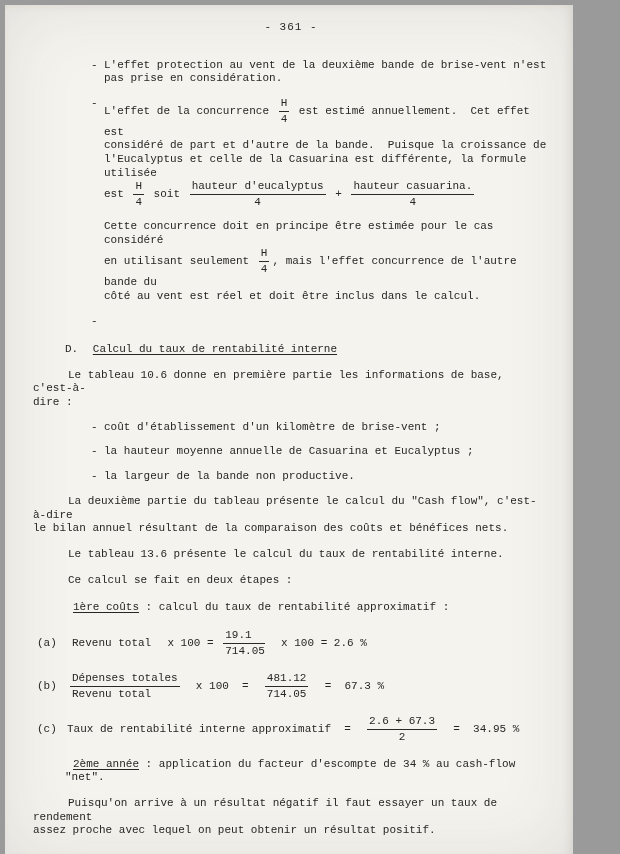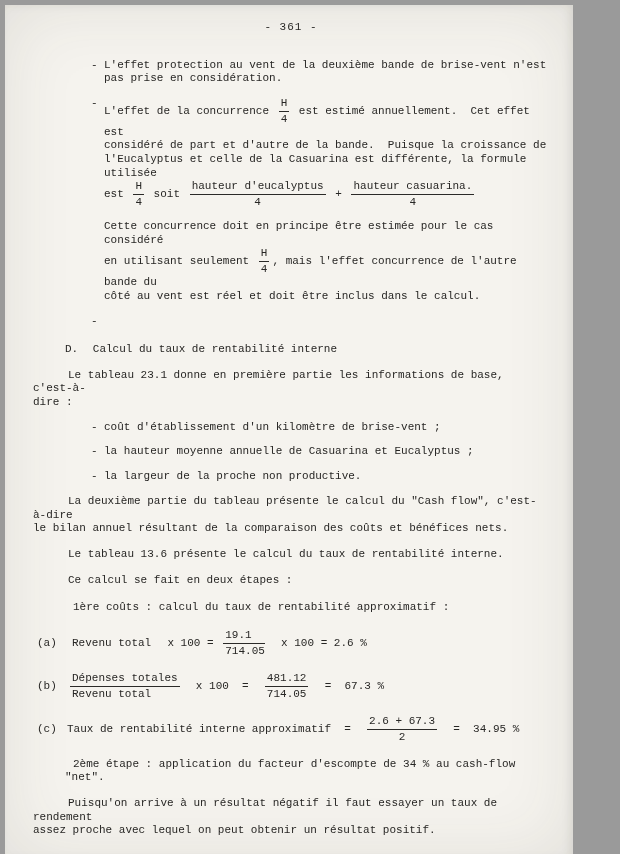--- a/index.html
+++ b/index.html
@@ -25,21 +25,21 @@
   .bullet { display: flex; margin-top: 11px; }
   .bullet .dash { width: 13px; flex: none; }
   .bullet-cont { margin: 11px 0 0 13px; }
   .bullet-list-inner { margin-left: 58px; }
   .section-heading { margin: 15px 0 0 32px; }
   .para { margin-top: 12px; text-indent: 35px; }
   .etape { margin: 14px 0 0 32px; }
   .formula { margin: 14px 0 0 4px; display: flex; align-items: center; }
   .formula .label { width: 30px; flex: none; }
   .formula .expr { flex: 1; }
-  .u { text-underline-offset: 2px; padding-left: 8px; }
+  .u { text-decoration: underline; text-underline-offset: 2px; padding-left: 8px; }
   .frac {
     display: inline-block;
     vertical-align: middle;
     text-align: center;
     margin: 0 3px;
     line-height: 13px;
   }
   .frac .num { display: block; border-bottom: 1px solid #2b2a28; padding: 0 2px 1px 2px; }
   .frac .den { display: block; padding-top: 1px; }
   .frac.left { text-align: left; }
@@ -74,35 +74,35 @@
 
     <div class="bullet">
       <span class="dash">-</span>
     </div>
 
   </div>
 
   <div class="section-heading pre">D. <span class="u">Calcul du taux de rentabilité interne</span></div>
 
 
-  <div class="para pre">Le tableau 23.1 donne en première partie les informations de base, c'est-à-
+  <div class="para pre">Le tableau 10.6 donne en première partie les informations de base, c'est-à-
 dire :</div>
 
   <div class="bullet-list-inner">
     <div class="bullet">
       <span class="dash">-</span>
       <div class="pre">coût d'établissement d'un kilomètre de brise-vent ;</div>
     </div>
     <div class="bullet">
       <span class="dash">-</span>
       <div class="pre">la hauteur moyenne annuelle de Casuarina et Eucalyptus ;</div>
     </div>
     <div class="bullet">
       <span class="dash">-</span>
-      <div class="pre">la largeur de la proche non productive.</div>
+      <div class="pre">la largeur de la bande non productive.</div>
     </div>
   </div>
 
   <div class="para pre">La deuxième partie du tableau présente le calcul du "Cash flow", c'est-à-dire
 le bilan annuel résultant de la comparaison des coûts et bénéfices nets.</div>
 
   <div class="para pre">Le tableau 13.6 présente le calcul du taux de rentabilité interne.</div>
 
   <div class="para pre">Ce calcul se fait en deux étapes :</div>
 
@@ -116,19 +116,19 @@
   <div class="formula">
     <span class="label">(b)</span>
     <div class="expr pre"><span class="frac left"><span class="num">Dépenses totales</span><span class="den">Revenu total</span></span>  x 100  =  <span class="frac left"><span class="num">481.12</span><span class="den">714.05</span></span>  =  67.3 %</div>
   </div>
 
   <div class="formula">
     <span class="label">(c)</span>
     <div class="expr pre">Taux de rentabilité interne approximatif  =  <span class="frac"><span class="num">2.6 + 67.3</span><span class="den">2</span></span>  =  34.95 %</div>
   </div>
 
-  <div class="etape pre"><span class="u">2ème étape</span> : application du facteur d'escompte de 34 % au cash-flow "net".</div>
+  <div class="etape pre"><span class="u">2ème année</span> : application du facteur d'escompte de 34 % au cash-flow "net".</div>
 
   <div class="para pre">Puisqu'on arrive à un résultat négatif il faut essayer un taux de rendement
 assez proche avec lequel on peut obtenir un résultat positif.</div>
 
 
 </div>
 
 </body></html>

